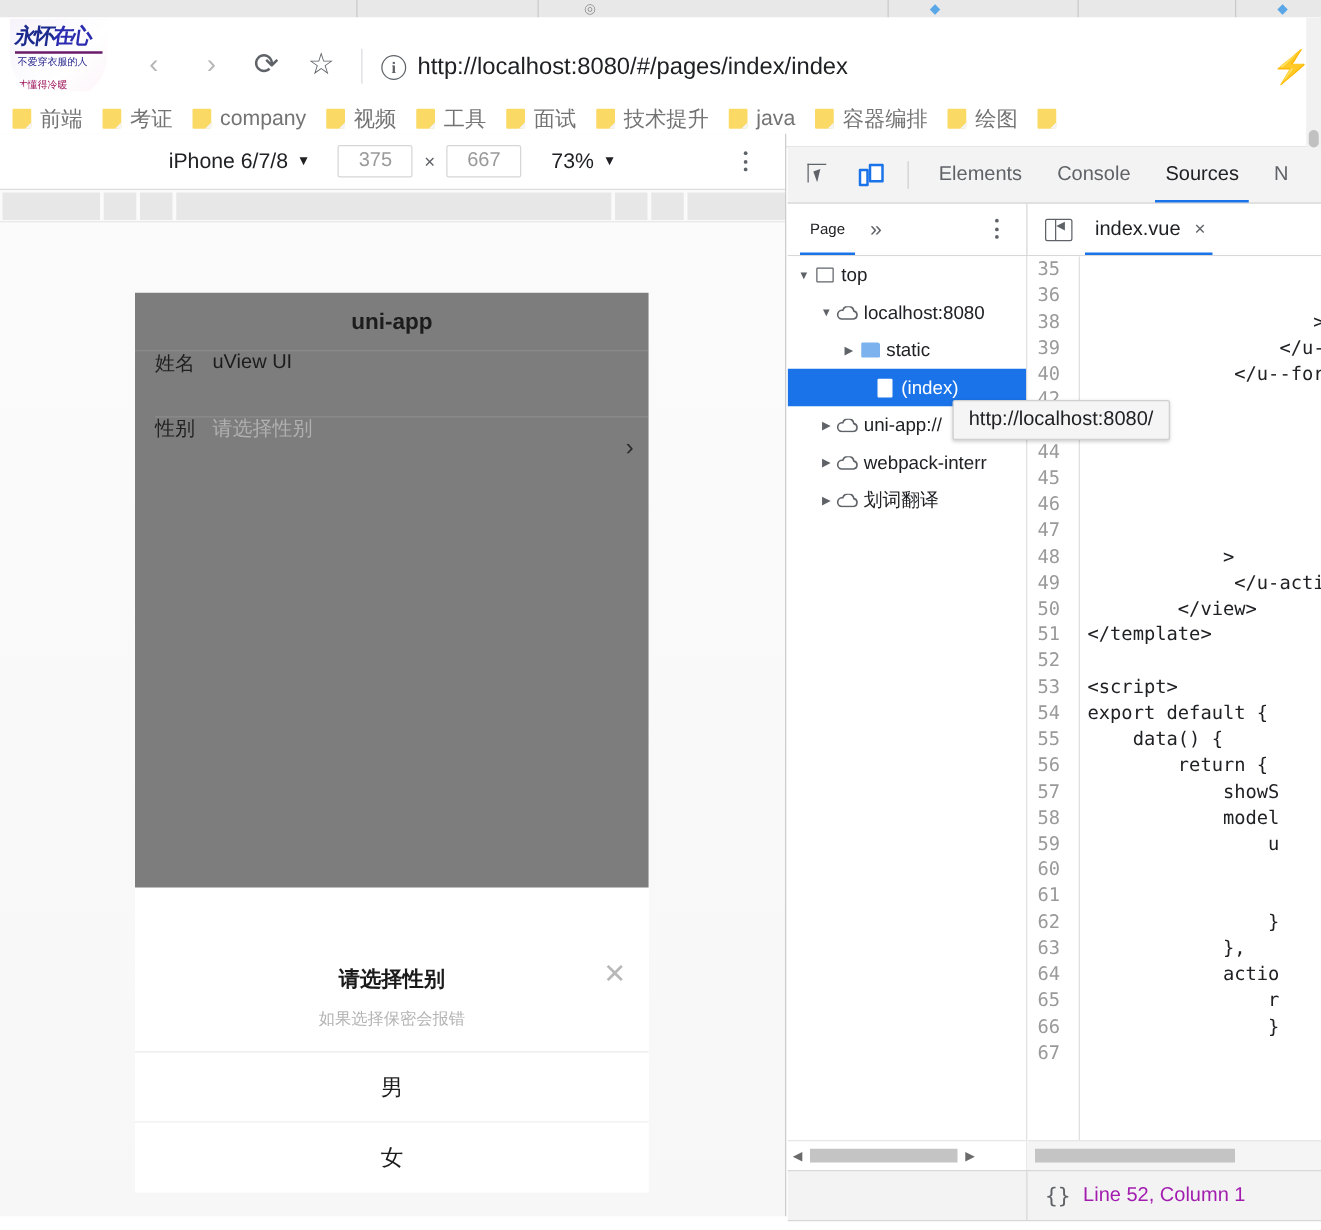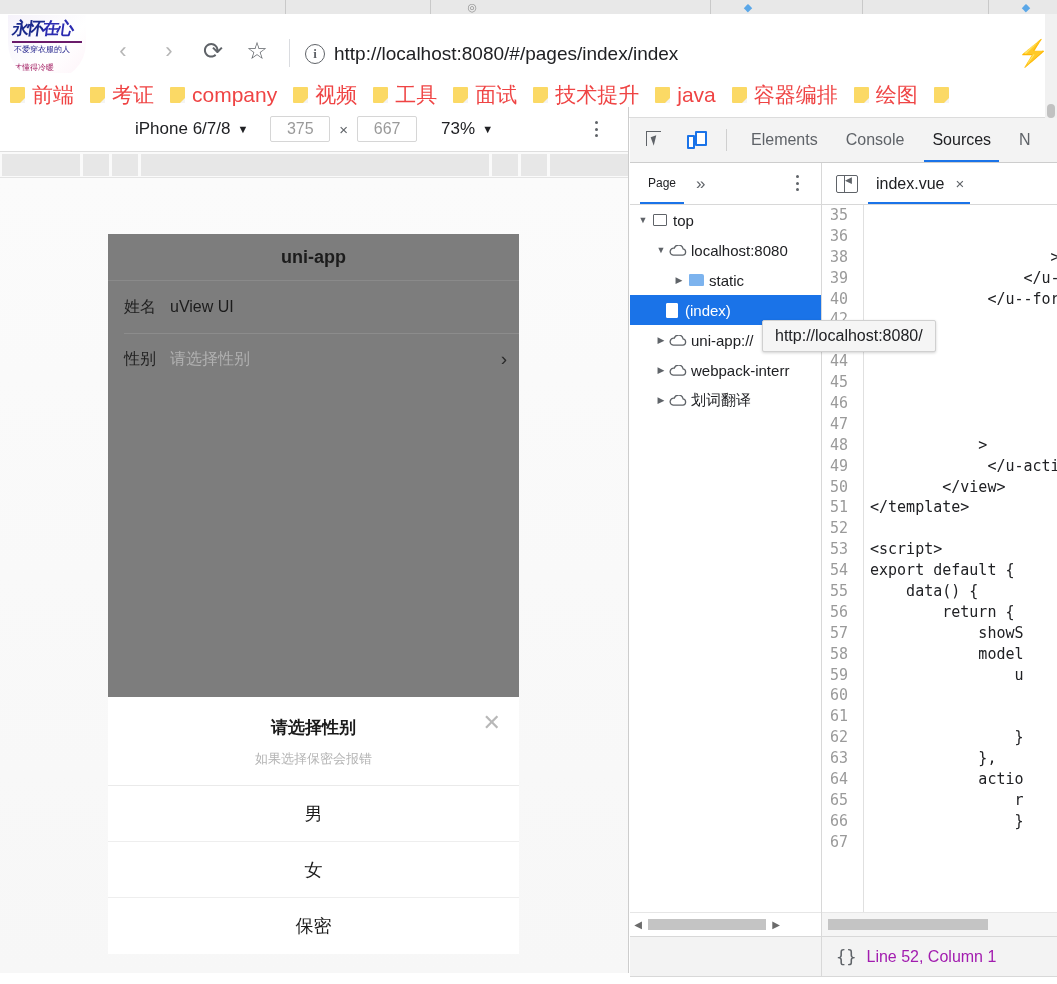--- a/index.html
+++ b/index.html
@@ -96,21 +96,21 @@
   }
   .bm-folder {
     width: 15px; height: 16px; background: #fbd965; border-radius: 1px 1px 2px 1px;
     position: relative; margin-right: 7px; flex: none;
   }
   .bm-folder::after {
     content: ""; position: absolute; right: 0; bottom: 0;
     border-width: 0 0 5px 5px; border-style: solid;
     border-color: transparent transparent #f4f4f4 transparent;
   }
-  .bm-label { font-size: 21px; color: #ef4444; }
+  .bm-label { font-size: 17px; color: #737373; }
 
   
   .device-pane {
     position: absolute; left: 0; top: 107px; width: 629px; height: 866px;
     background: #f7f7f7; border-right: 1px solid #cdcdcd; overflow: hidden;
   }
   .device-toolbar {
     position: relative; height: 45px; background: #fff;
     border-bottom: 1px solid #dedede;
     display: flex; align-items: center; justify-content: center;
@@ -159,21 +159,21 @@
   }
   .uni-navbar {
     position: relative; height: 47px; line-height: 47px; text-align: center;
     font-size: 18px; font-weight: bold; color: #1c1c1c;
   }
   .uni-navbar::after {
     content:""; position:absolute; left:0; bottom:0; width:100%; height:1px;
     background: rgba(255,255,255,0.10);
   }
   .form-row {
-    position: relative; height: 52px; display: flex; align-items: center;
+    position: relative; height: 52px; display: flex; 
     padding: 0 14px 0 16px;
   }
   .form-row + .form-row::before {
     content: ""; position: absolute; left: 16px; right: 0; top: 0; height: 1px;
     background: rgba(255,255,255,0.12);
   }
   .form-label { width: 46px; font-size: 16px; color: #1f1f1f; flex: none; }
   .form-value { font-size: 16px; color: #1c1c1c; }
   .form-value.placeholder { color: #b0b0b0; }
   .form-arrow {
@@ -517,21 +517,20 @@
         </div>
 
         <div class="sheet">
           <div class="sheet-head">
             <div class="sheet-title">请选择性别</div>
             <div class="sheet-sub">如果选择保密会报错</div>
             <div class="sheet-close">✕</div>
           </div>
           <div class="sheet-item">男</div>
           <div class="sheet-item">女</div>
-          <div class="sheet-item">保密</div>
         </div>
 
       </div>
     </div>
   </div>
 
   <div class="devtools">
 
     <div class="dv-tabbar">
       <div class="dv-icon">
@@ -591,21 +590,21 @@
           </span>
           <span>localhost:8080</span>
         </div>
         <div class="tnode" style="padding-left:42px">
           <span class="tw">▶</span>
           <span class="ticon">
               <span class="ic-folder"></span>
             </span>
           <span>static</span>
         </div>
-        <div class="tnode sel" style="padding-left:18px">
+        <div class="tnode sel" style="padding-left:54px">
           <span class="tw"></span>
           <span class="ticon">
               <span class="ic-file"></span>
             </span>
           <span>(index)</span>
         </div>
         <div class="tnode" style="padding-left:24px">
           <span class="tw">▶</span>
           <span class="ticon">
             <svg width="18" height="11" viewBox="0 0 18 11">

